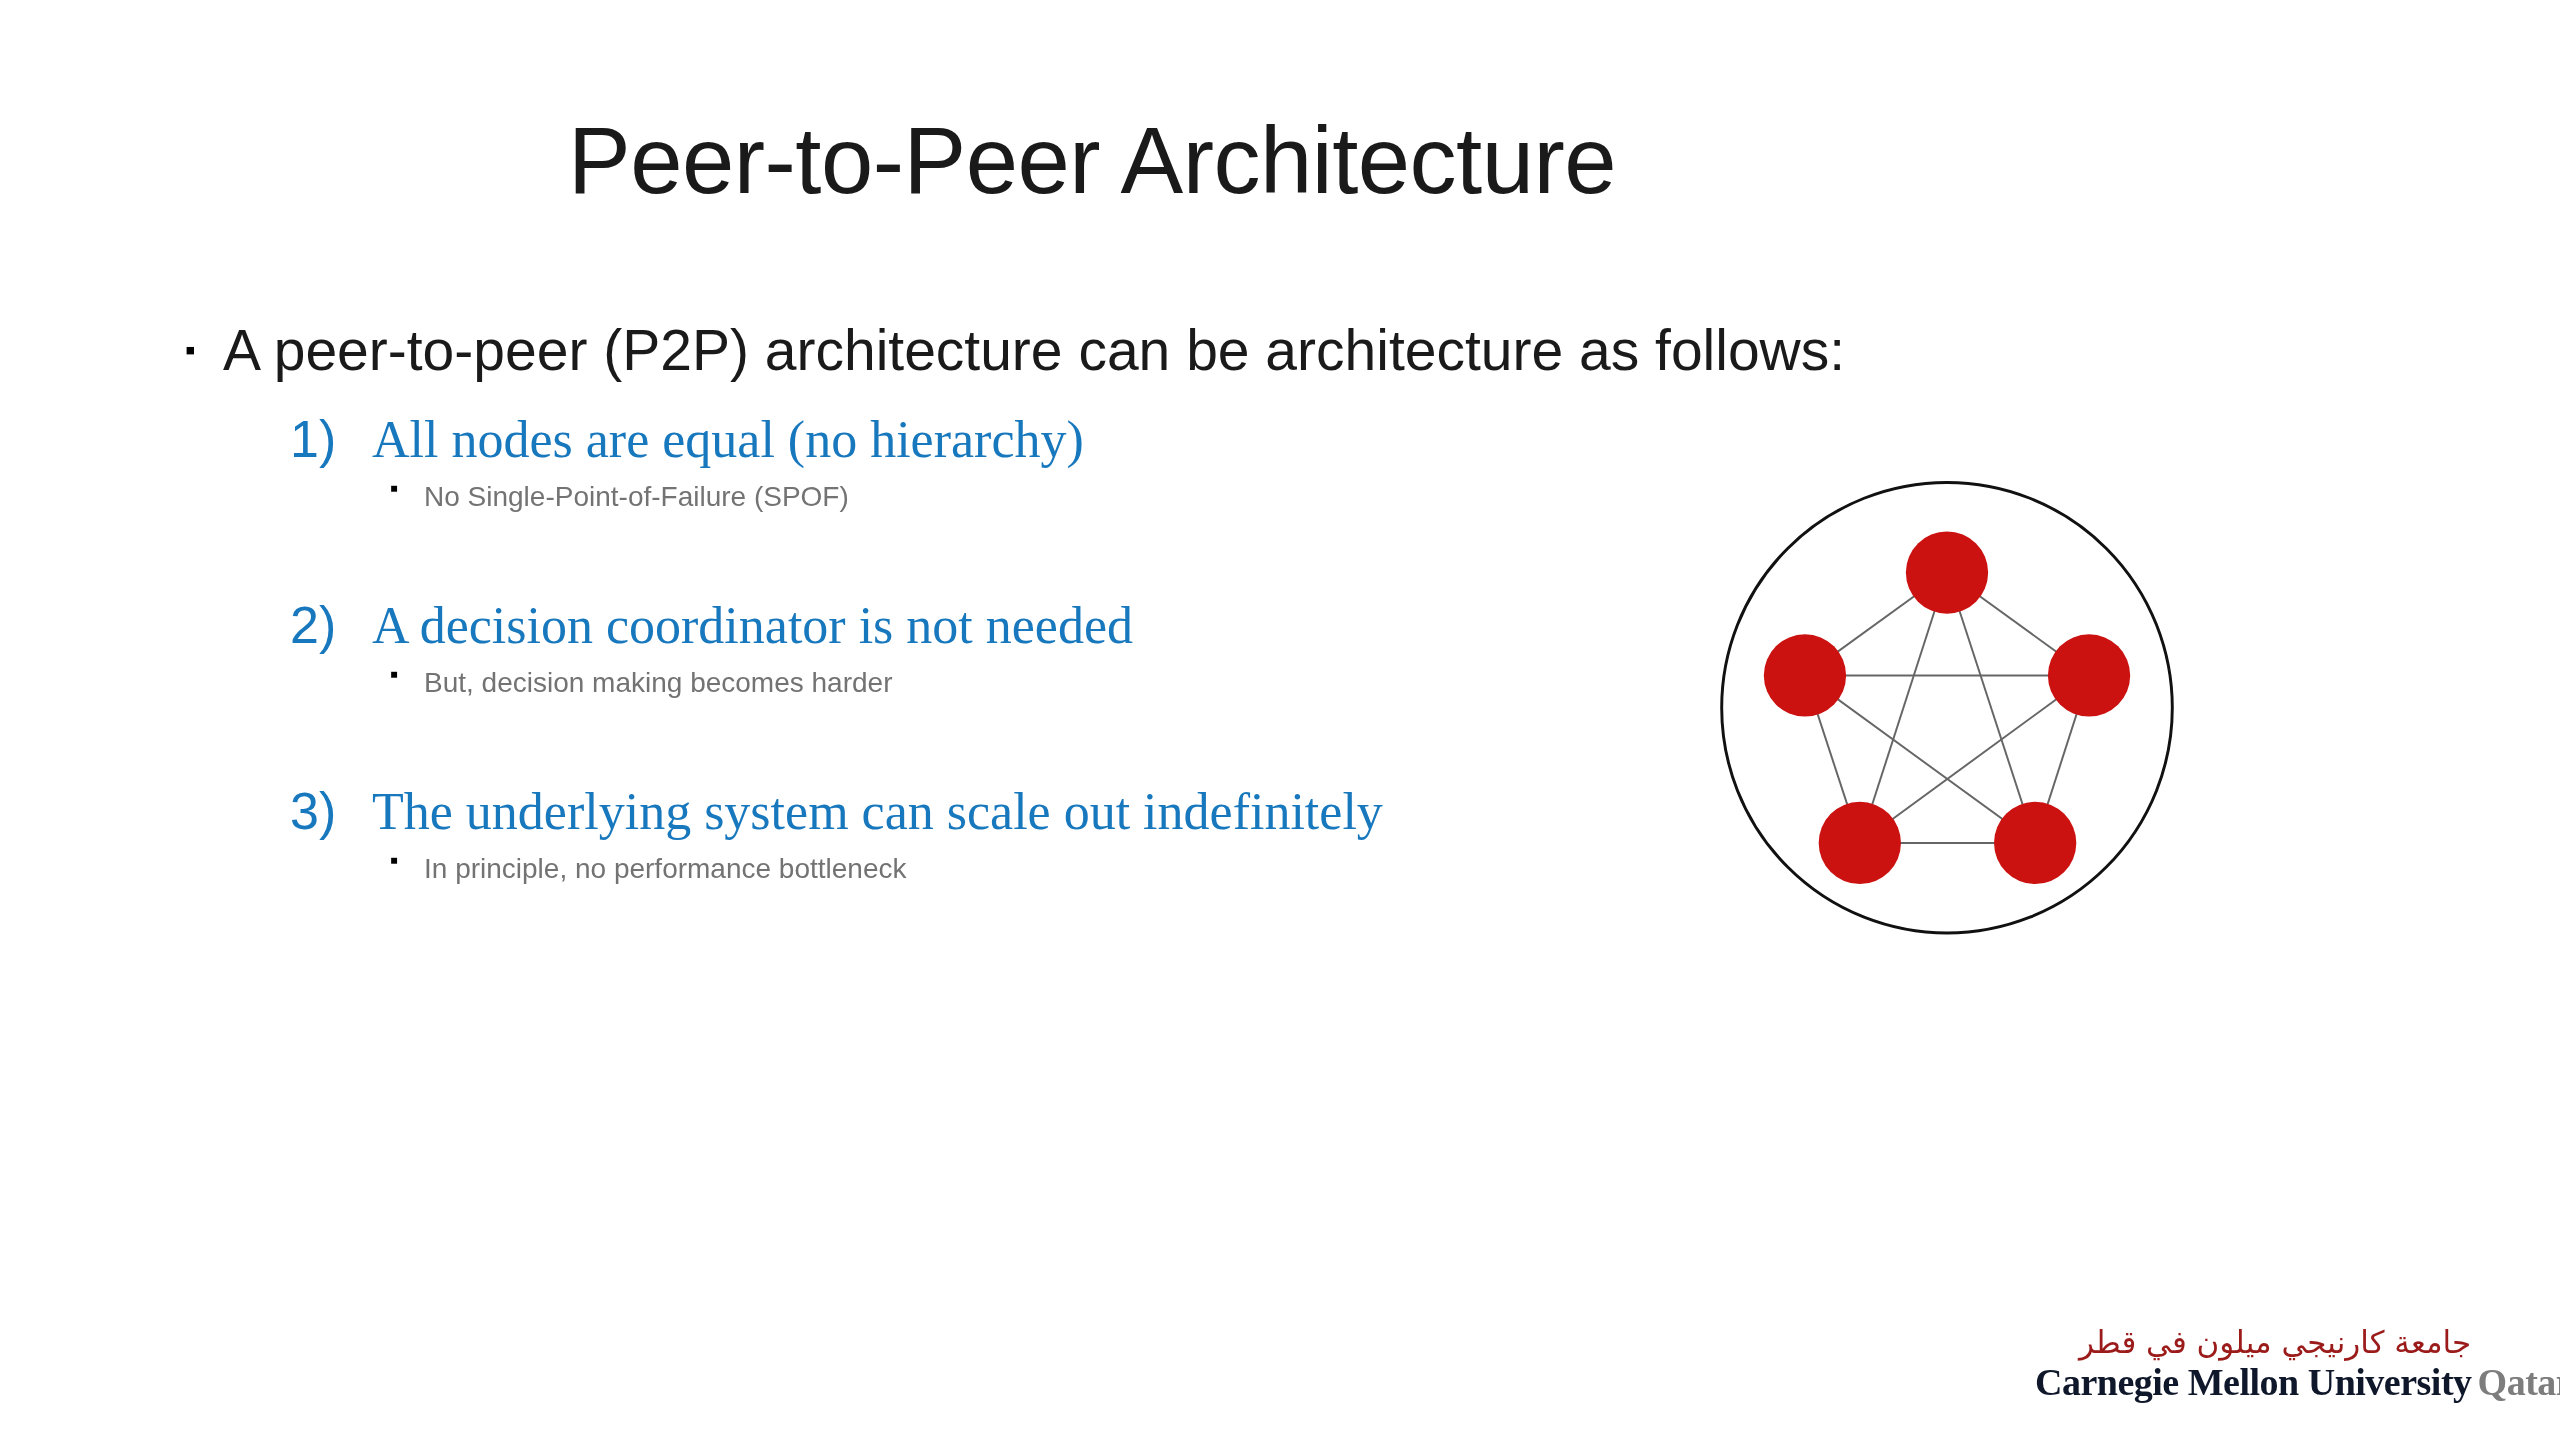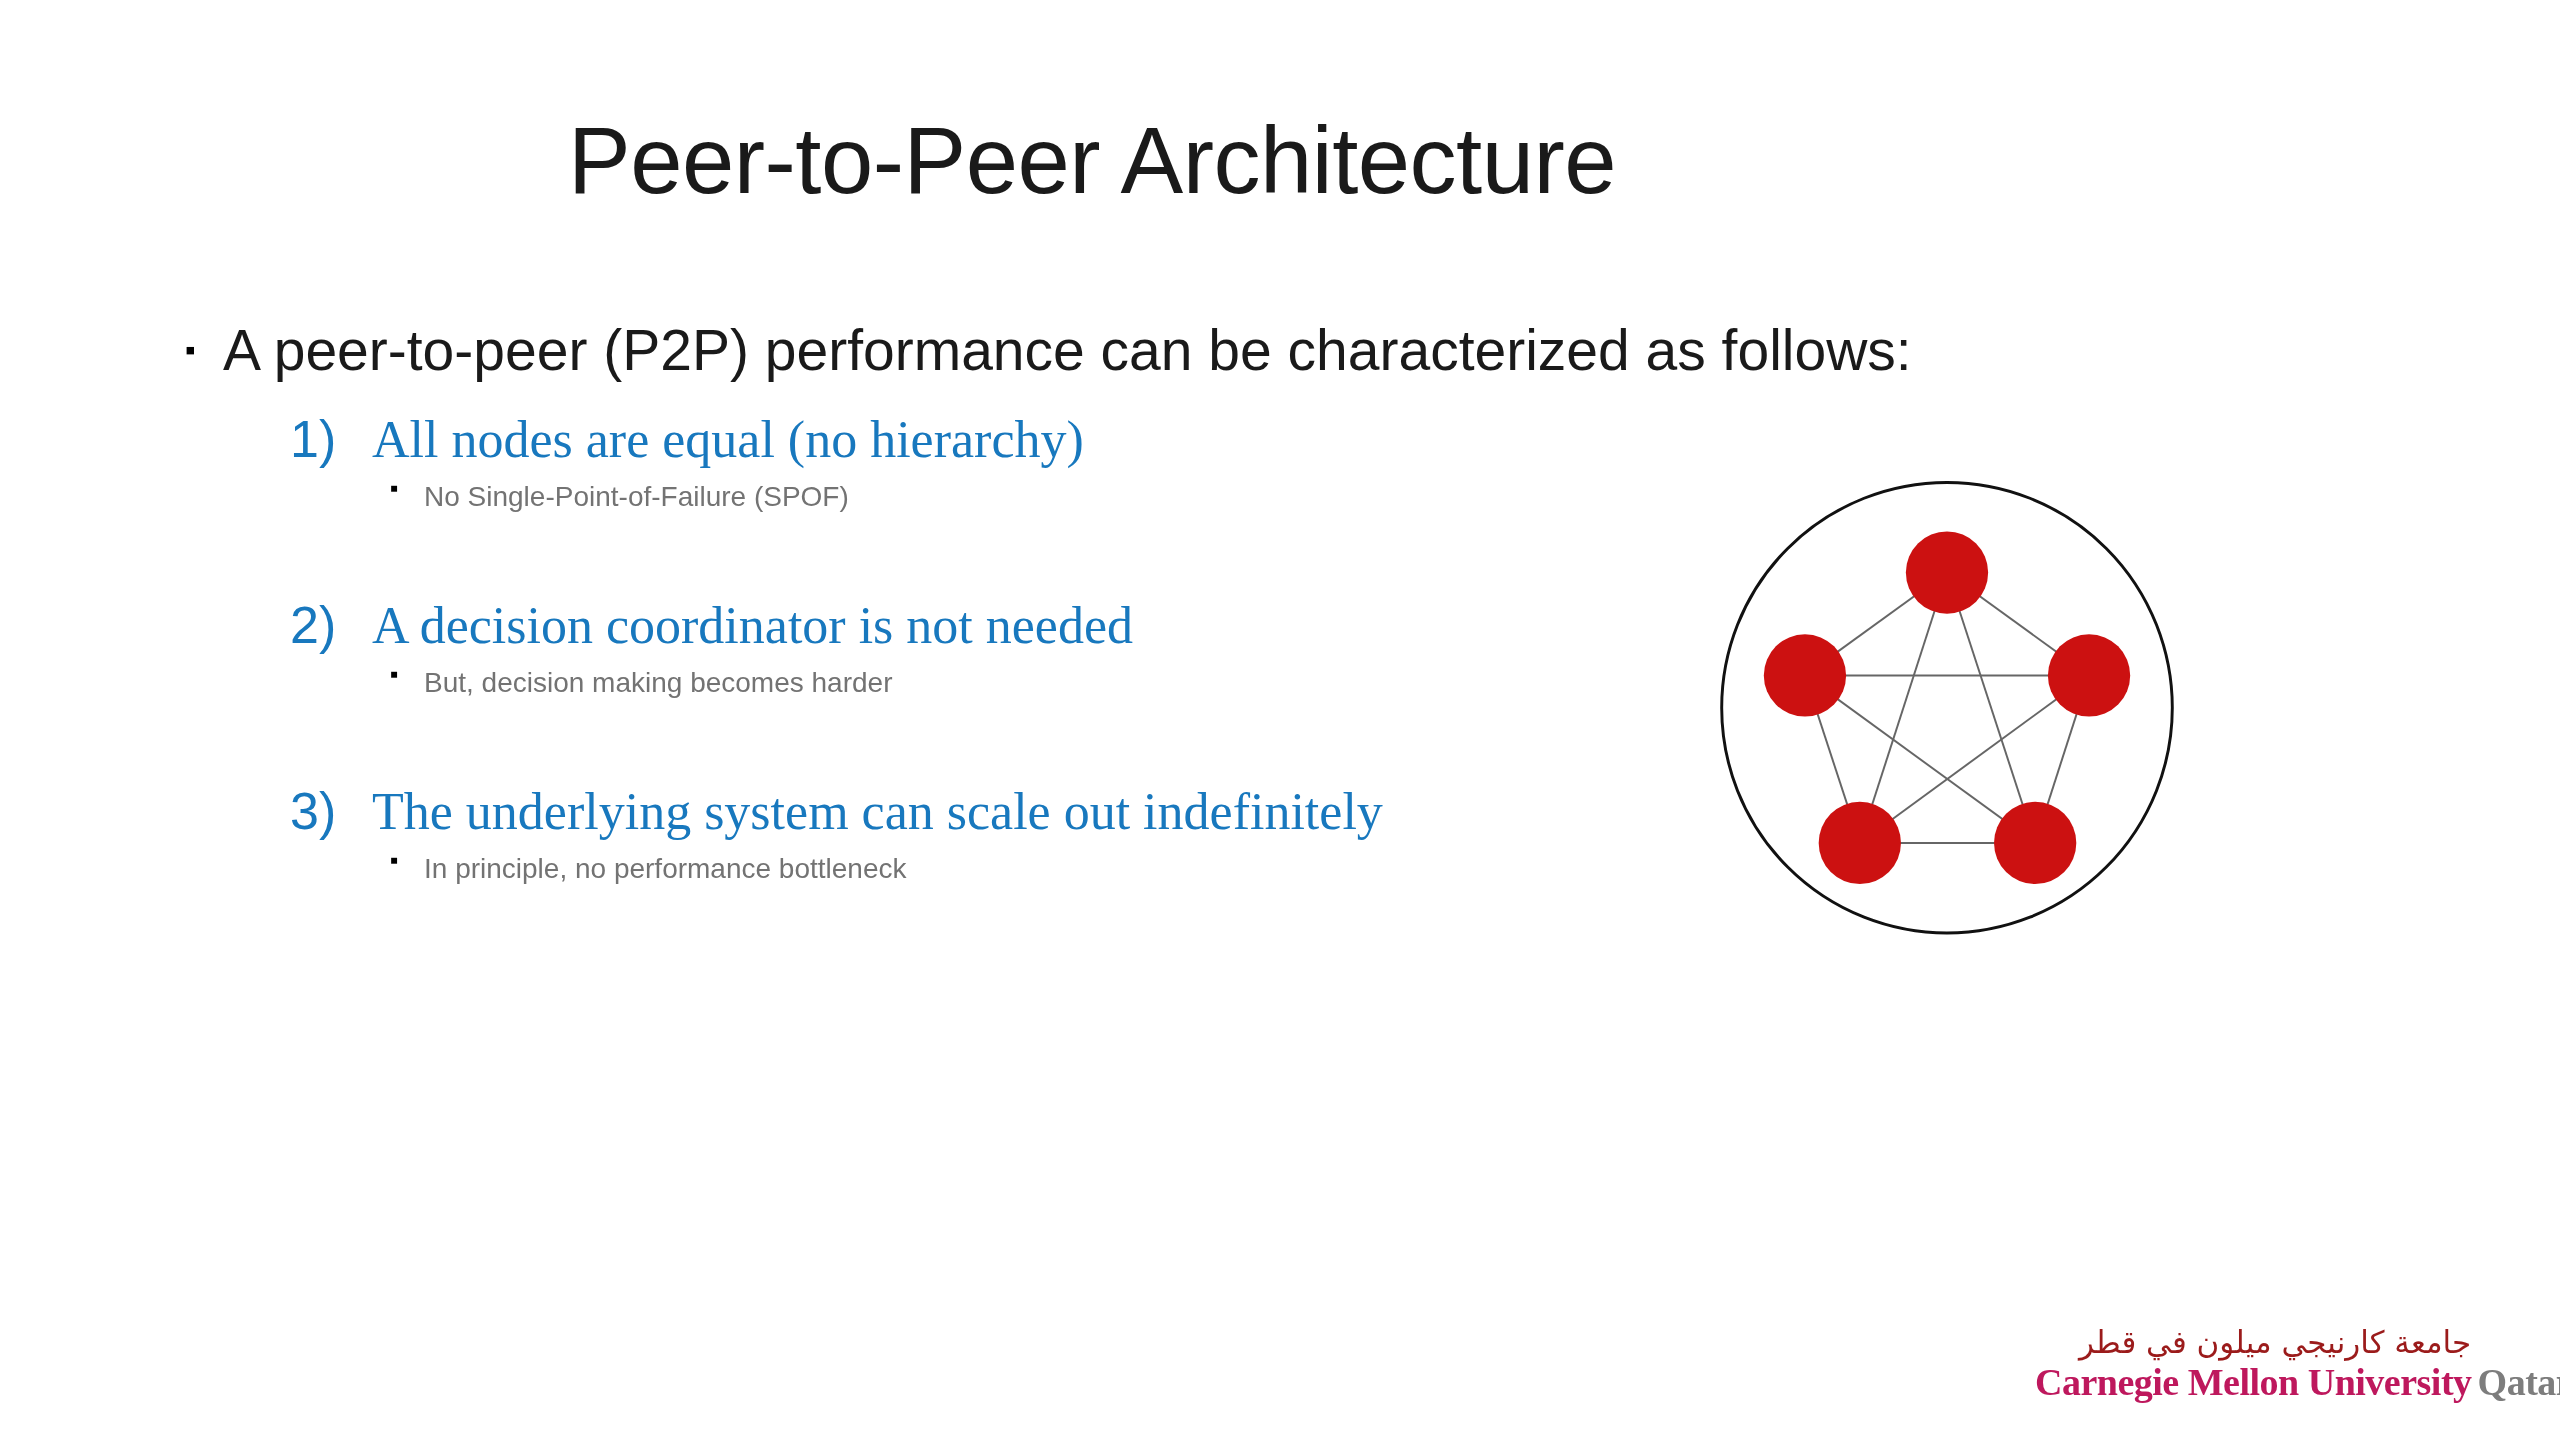--- a/index.html
+++ b/index.html
@@ -143,39 +143,39 @@
   .logo-latin {
     font-family: "Liberation Serif", serif;
     font-weight: 700;
     font-size: 38px;
     line-height: 1.12;
     letter-spacing: -0.5px;
     white-space: nowrap;
     margin-top: 2px;
   }
   .logo-cmu {
-    color: #be185d;
+    color: #0f172a;
   }
   .logo-qatar {
     color: #7d7d7d;
     margin-left: 6px;
   }
 </style>
 </head>
 <body>
 
 <div id="slide">
 
   <div id="slide-title">Peer-to-Peer Architecture</div>
 
   <div id="body-content">
 
     <div class="lvl1-row">
       <span class="lvl1-bullet">▪</span>
-      <span class="lvl1-text">A peer-to-peer (P2P) performance can be characterized as follows:</span>
+      <span class="lvl1-text">A peer-to-peer (P2P) architecture can be architecture as follows:</span>
     </div>
 
     <div class="numbered-row">
       <span class="num-marker">1)</span>
       <span class="num-text">All nodes are equal (no hierarchy)</span>
     </div>
     <div class="lvl3-row">
       <span class="lvl3-bullet">▪</span>
       <span class="lvl3-text">No Single-Point-of-Failure (SPOF)</span>
     </div>

